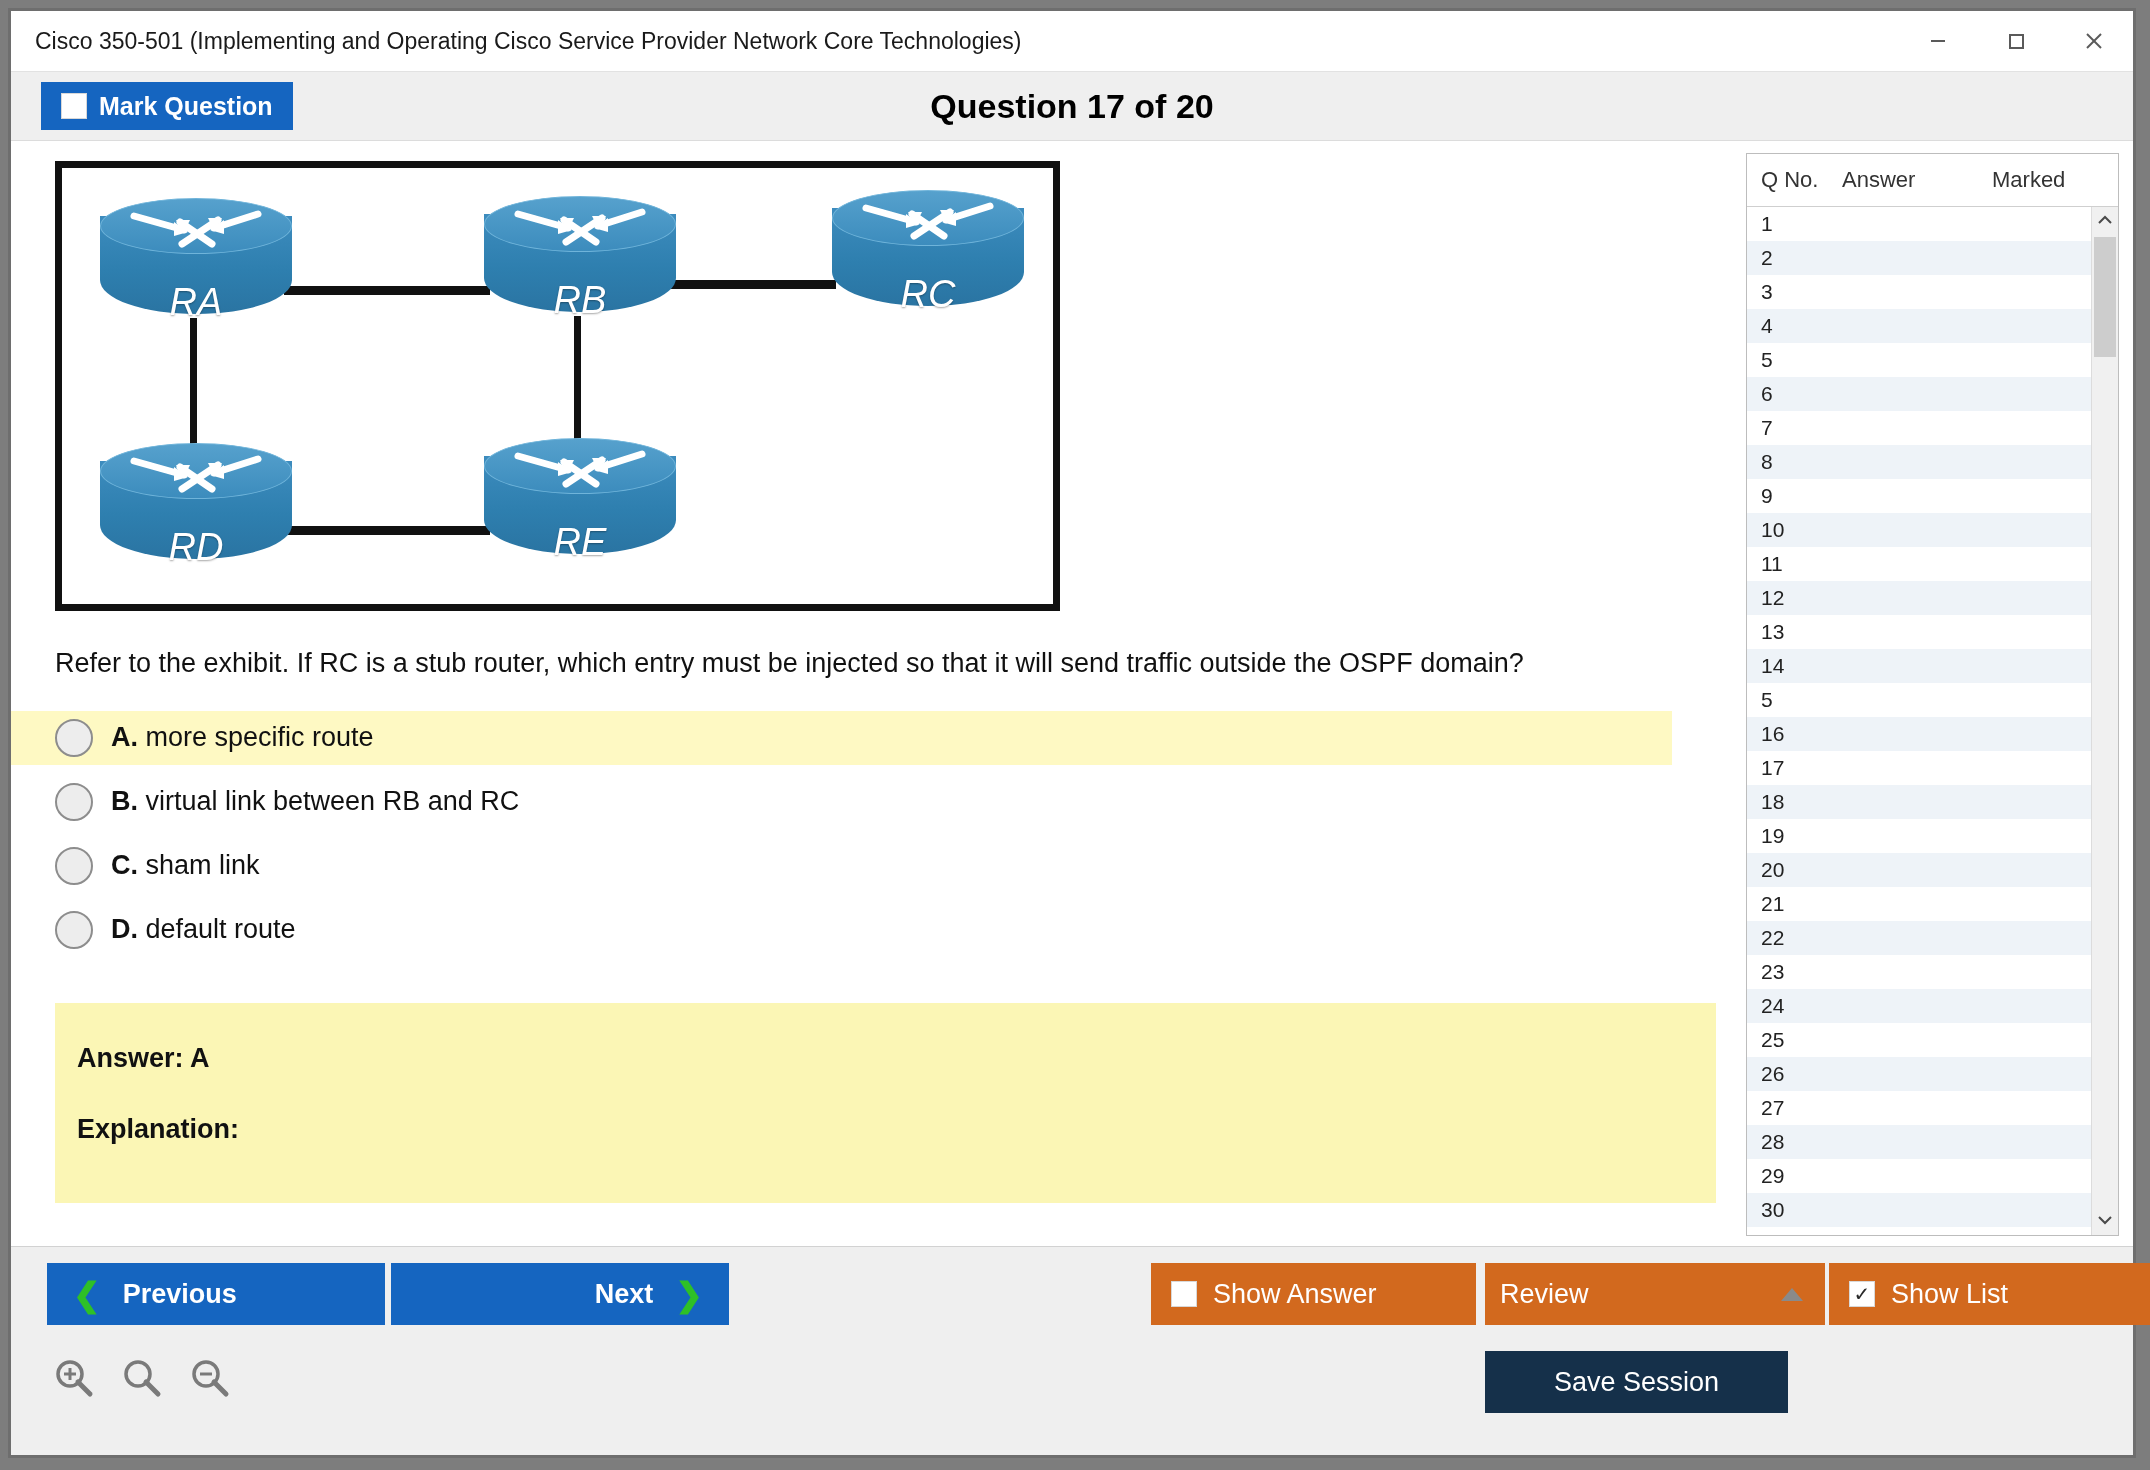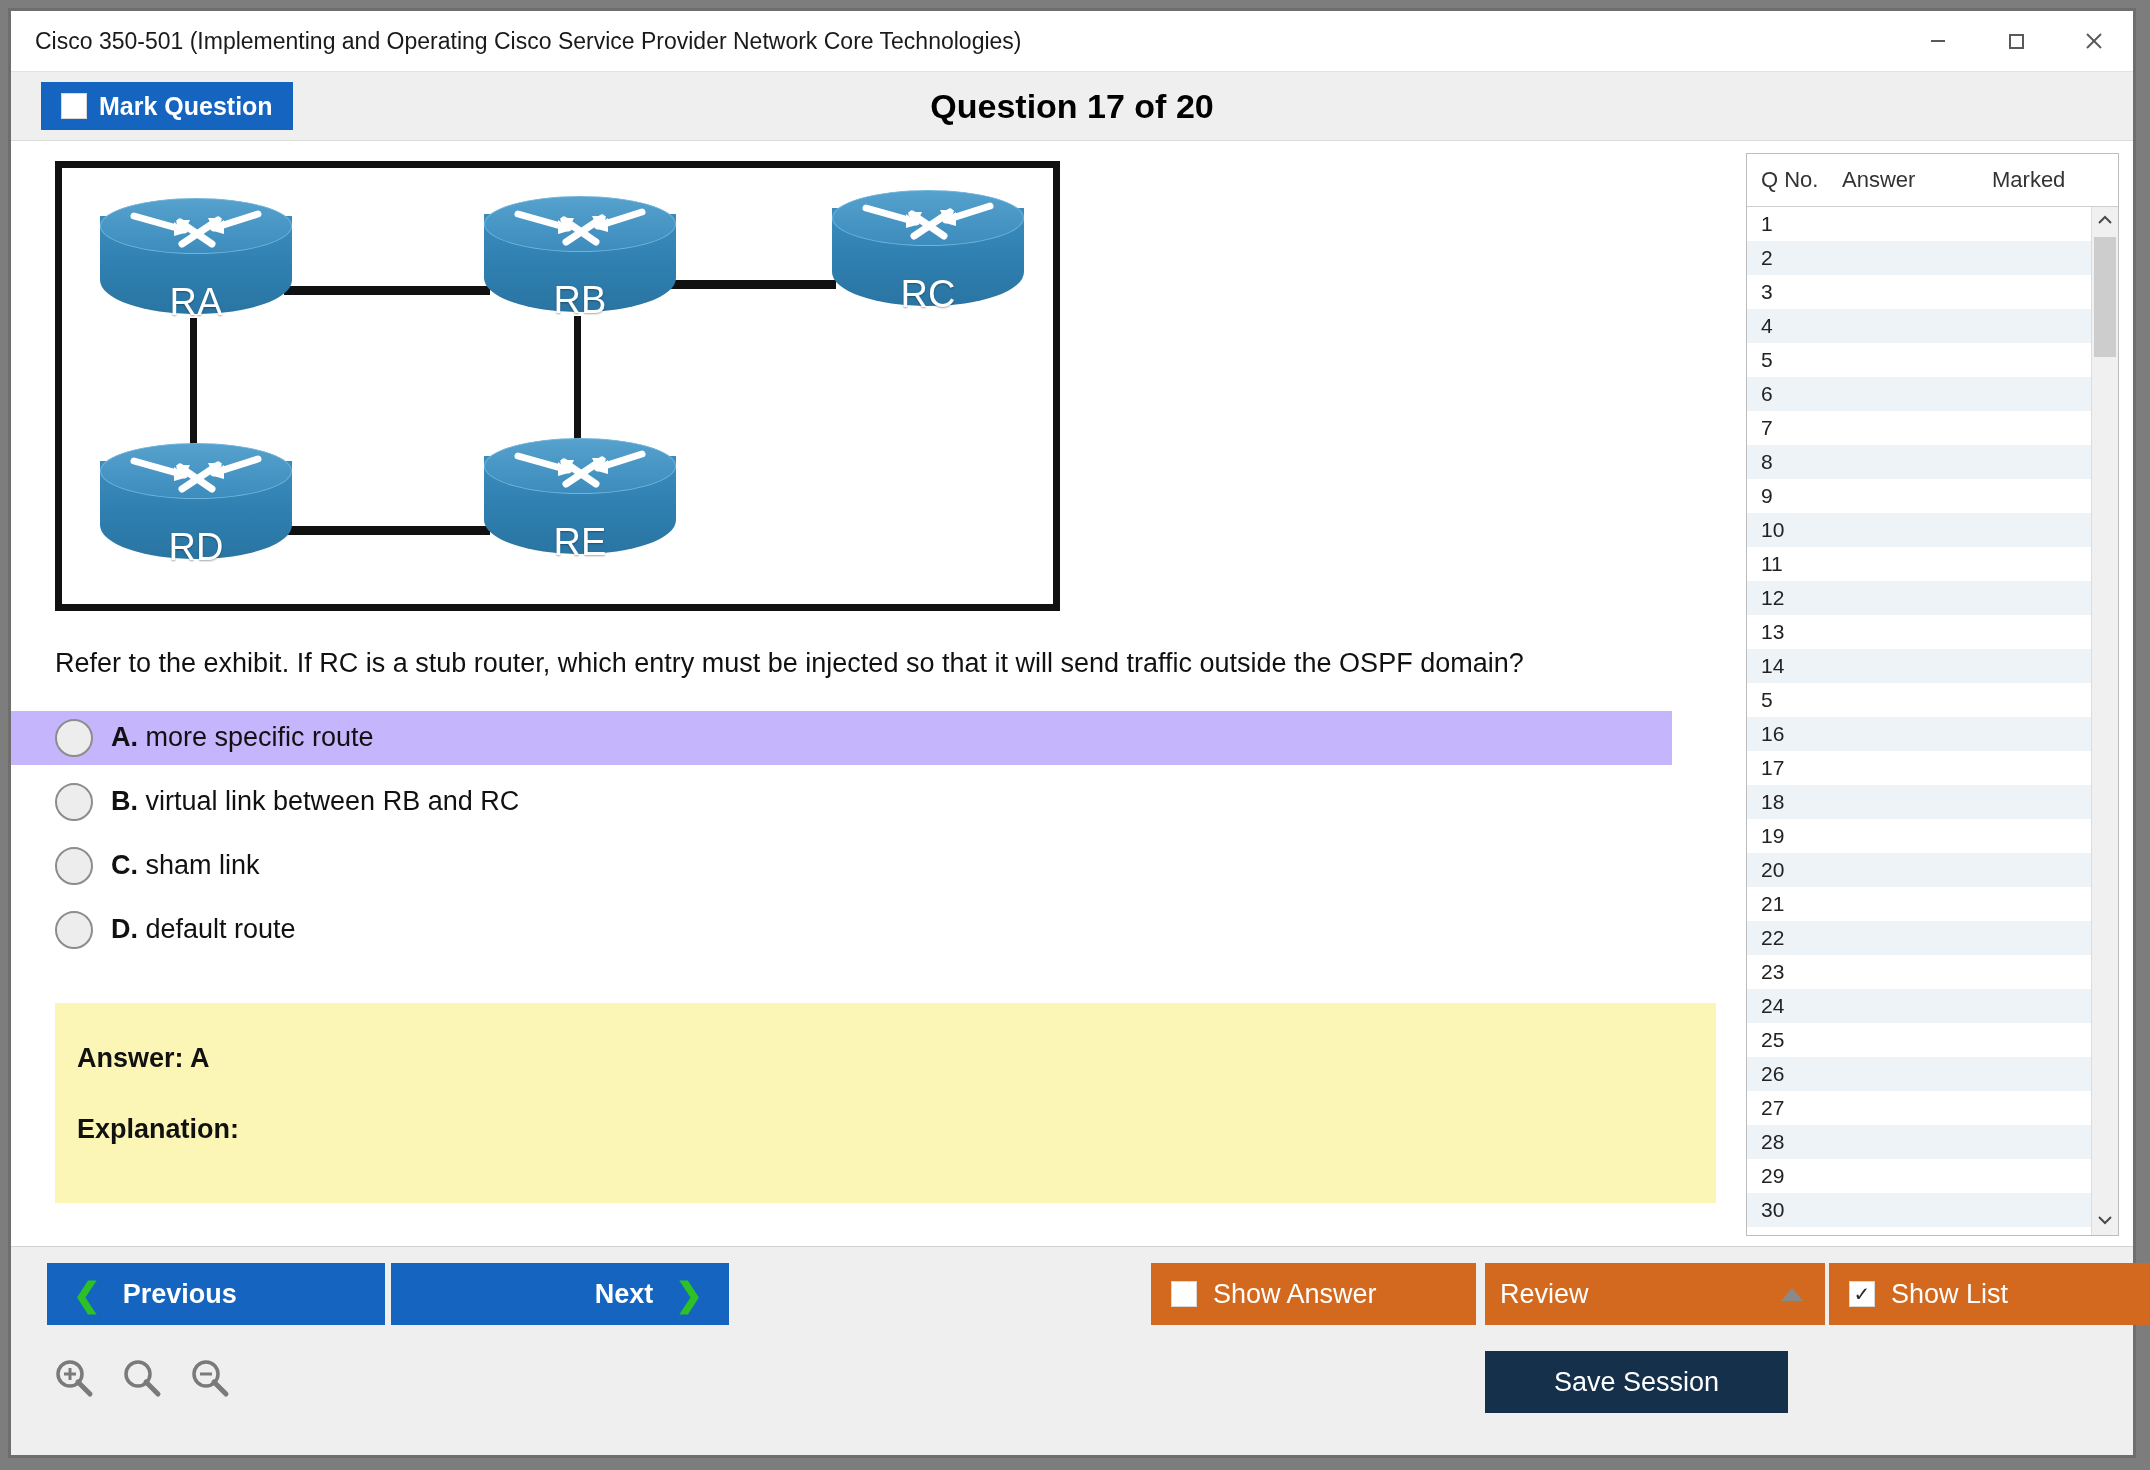--- a/index.html
+++ b/index.html
@@ -78,35 +78,36 @@
   .rtr-top{
     position:absolute;left:0;top:0;width:192px;height:56px;
     background:linear-gradient(180deg,#56a1cd 0%,#3c8cbd 100%);
     border-radius:96px/28px;
     border:1px solid #6fb4da;box-sizing:border-box;
   }
   .rtr-label{
     position:absolute;left:0;bottom:4px;width:192px;text-align:center;
     color:#ffffff;font-size:38px;font-family:"Liberation Sans",sans-serif;
     text-shadow:0 1px 2px rgba(0,0,0,.35);
+    font-style:italic;
   }
   .rtr-arrows{position:absolute;left:26px;top:6px;}
   .link{position:absolute;background:#111;}
   
   .qtext{
     margin:36px 0 0 44px;width:1630px;
     font-size:27px;color:#111;line-height:1.25;
   }
   .options{margin-top:30px;}
   .option{
     display:flex;align-items:center;gap:18px;
     height:54px;padding-left:44px;margin-bottom:10px;
     width:1661px;box-sizing:border-box;
   }
-  .option.correct{background:#c4b5fd;}
+  .option.correct{background:#fef9c3;}
   .radio{
     width:34px;height:34px;border-radius:50%;
     background:#ededed;border:2px solid #8d8d8d;flex:0 0 34px;
   }
   .opt-text{font-size:27px;color:#111;}
   .opt-text b{font-weight:bold;}
   
   .answer-panel{
     margin:46px 0 0 44px;width:1661px;height:200px;
     background:#fbf6b5;padding:40px 12px 0 22px;box-sizing:border-box;

